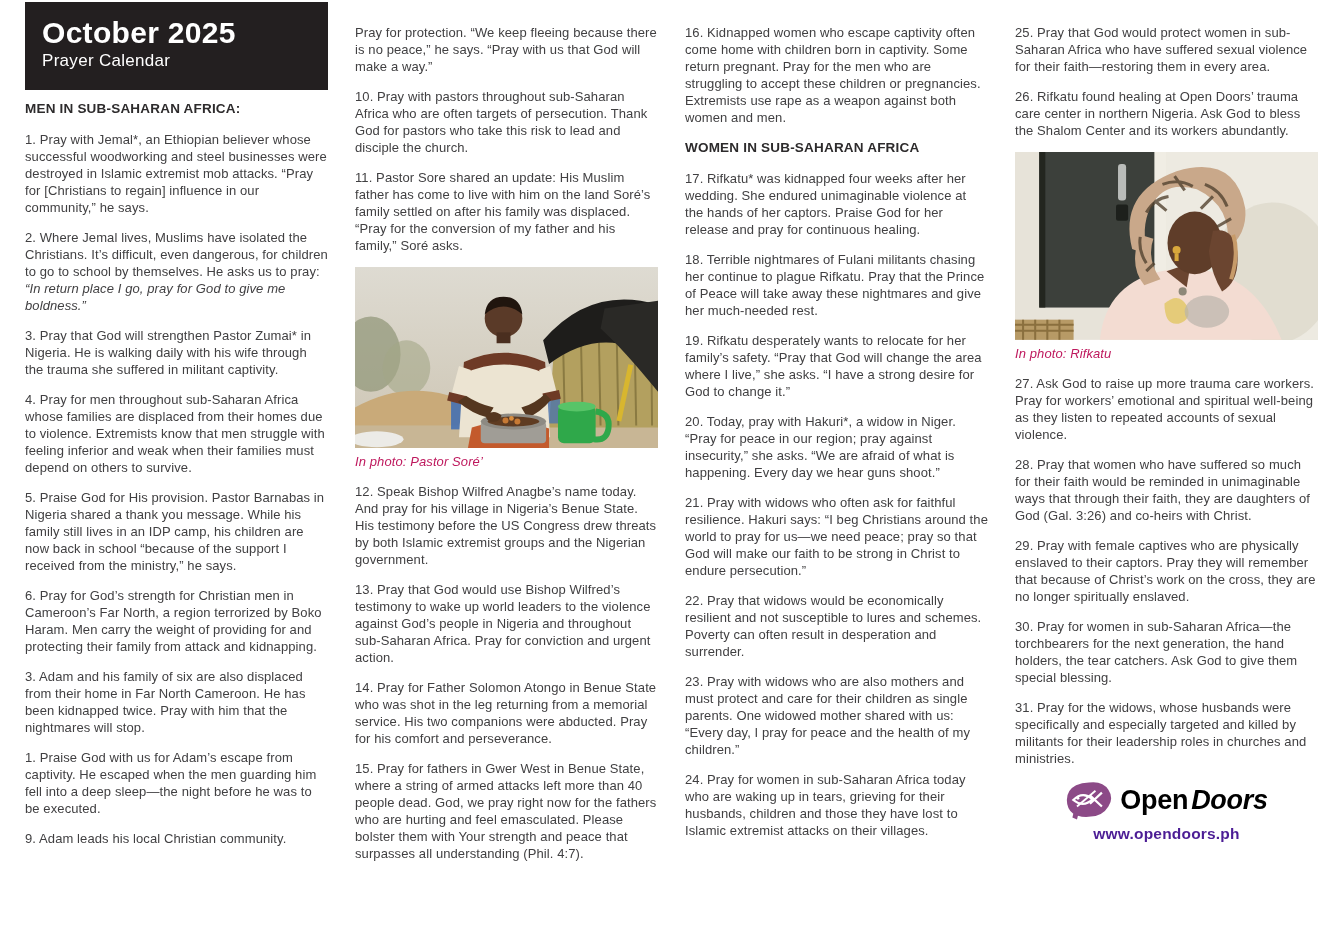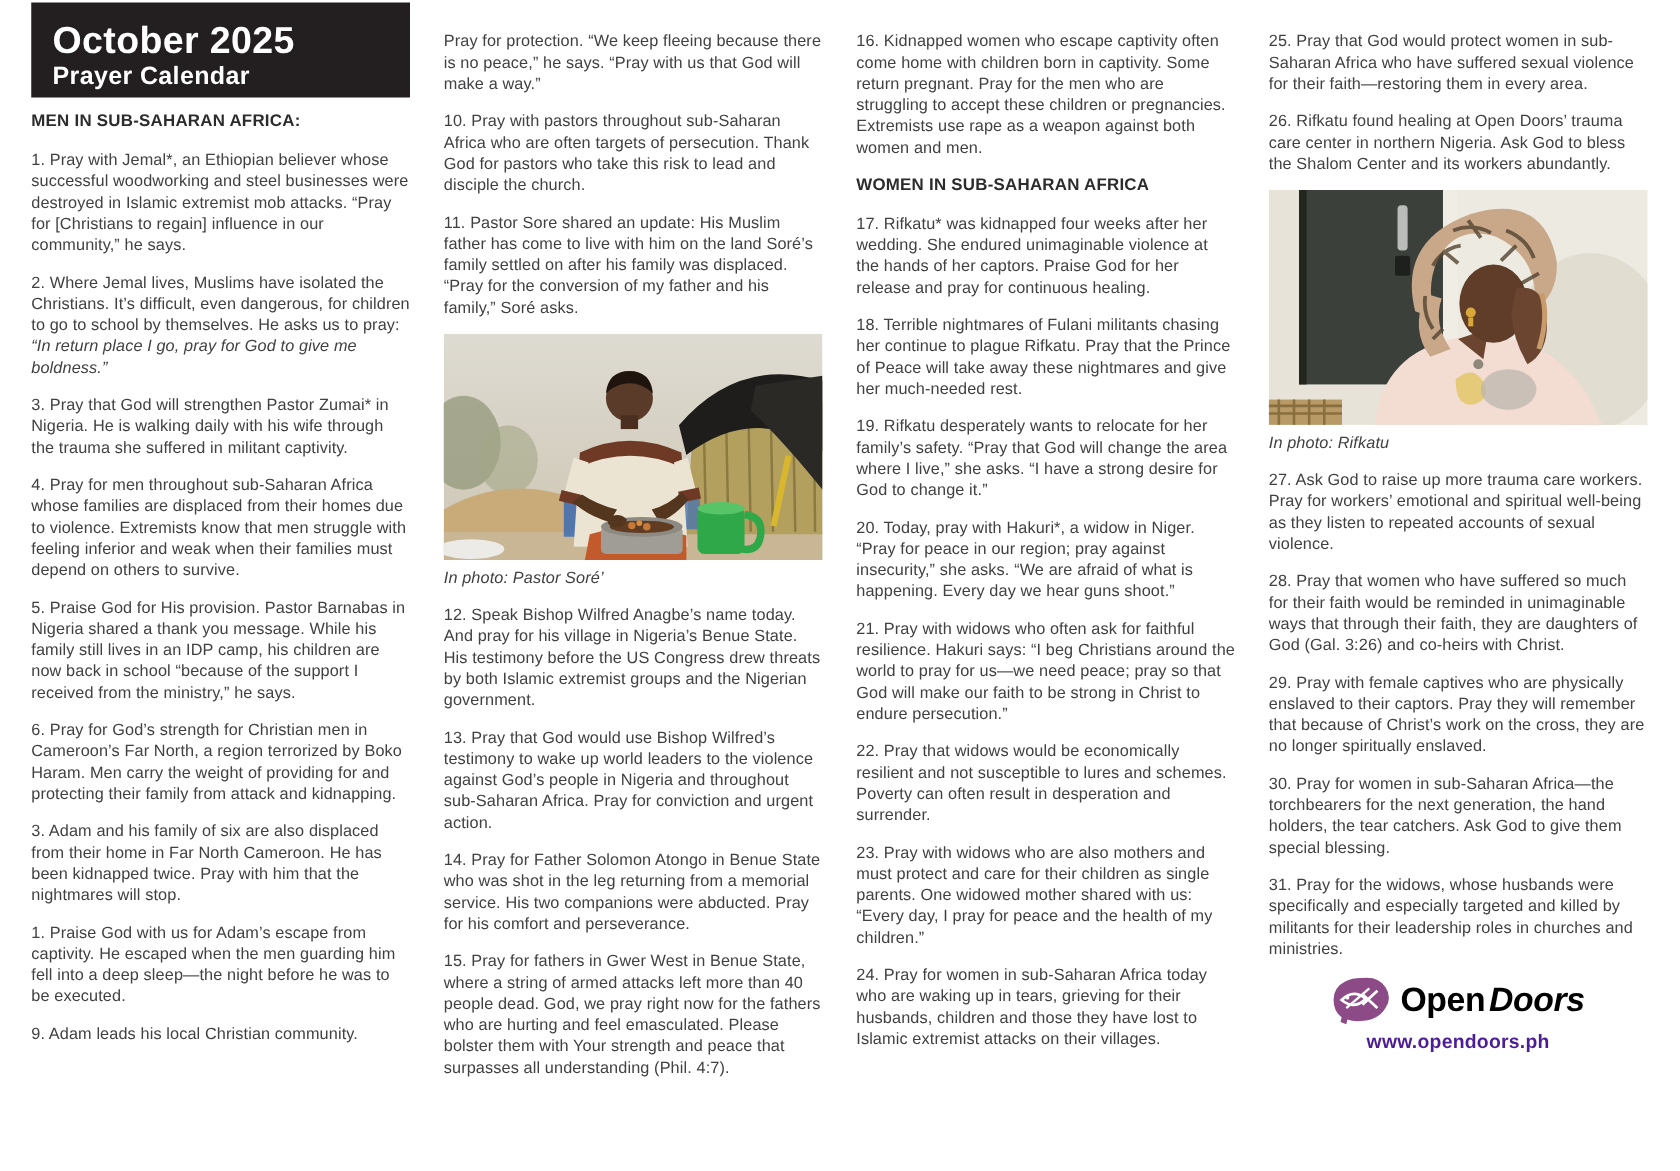--- a/index.html
+++ b/index.html
@@ -21,52 +21,52 @@
     flex: 0 0 303px;
     width: 303px;
     font-size: 13px;
     line-height: 17px;
     letter-spacing: 0.1px;
   }
   .col.pad-top { padding-top: 22px; }
   .plist p { margin: 0 0 13px 0; }
   .masthead {
     background: #231f20;
-    height: 76px;
+    height: 88px;
     padding: 13px 16px 0 17px;
     margin-bottom: 10px;
   }
   .m-title {
     color: #ffffff;
     font-weight: bold;
     font-size: 30px;
     line-height: 36px;
     letter-spacing: 0.3px;
   }
   .m-sub {
     color: #ffffff;
-    font-weight: bold;
-    font-size: 20px;
+    font-weight: normal;
+    font-size: 17px;
     line-height: 20px;
     letter-spacing: 0.3px;
   }
   h2.section {
     font-size: 13.5px;
     font-weight: bold;
     color: #2d2b2c;
     margin: 0 0 14px 0;
     letter-spacing: 0.2px;
   }
   figure { margin: 2px 0 13px 0; }
   figure svg.photo { display: block; width: 100%; height: auto; }
   figcaption {
     font-style: italic;
     font-size: 13px;
     margin-top: 5px;
-    color: #404040;
+    color: #be185d;
   }
   .brand { margin-top: 6px; text-align: center; }
   .logo-row {
     display: inline-flex;
     align-items: center;
     gap: 7px;
   }
   .logo-text {
     font-size: 27px;
     font-weight: bold;

